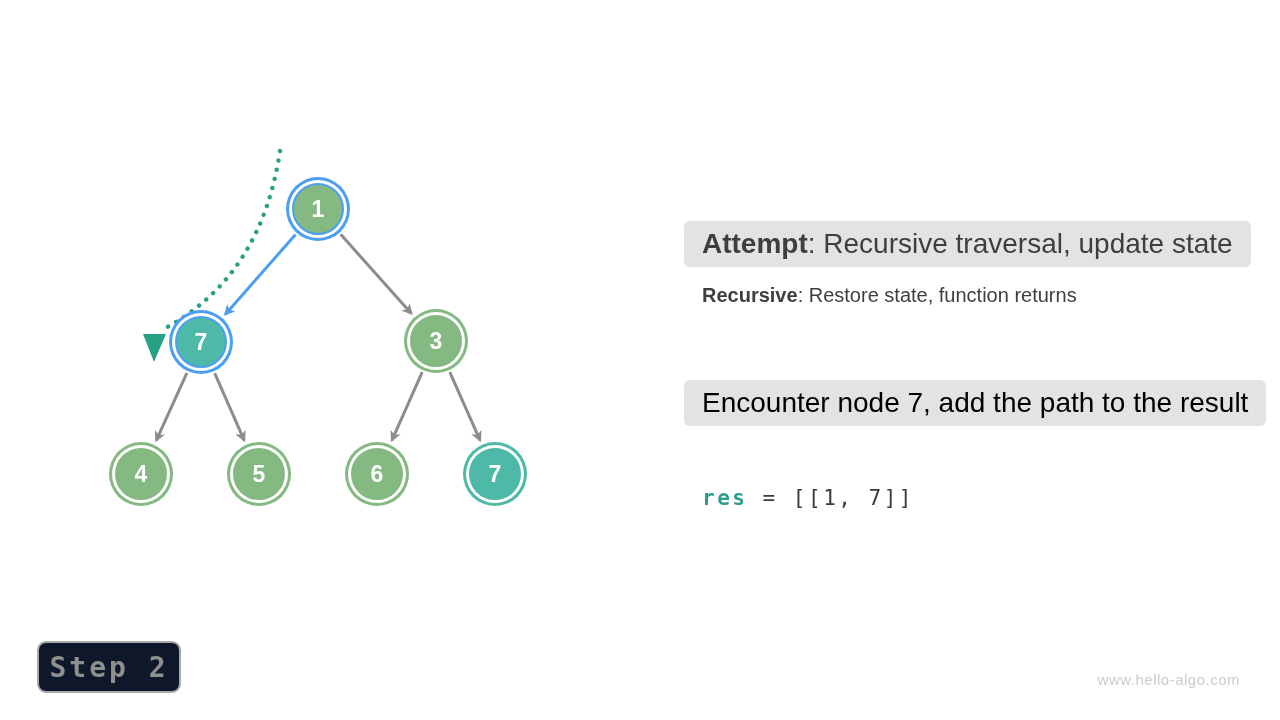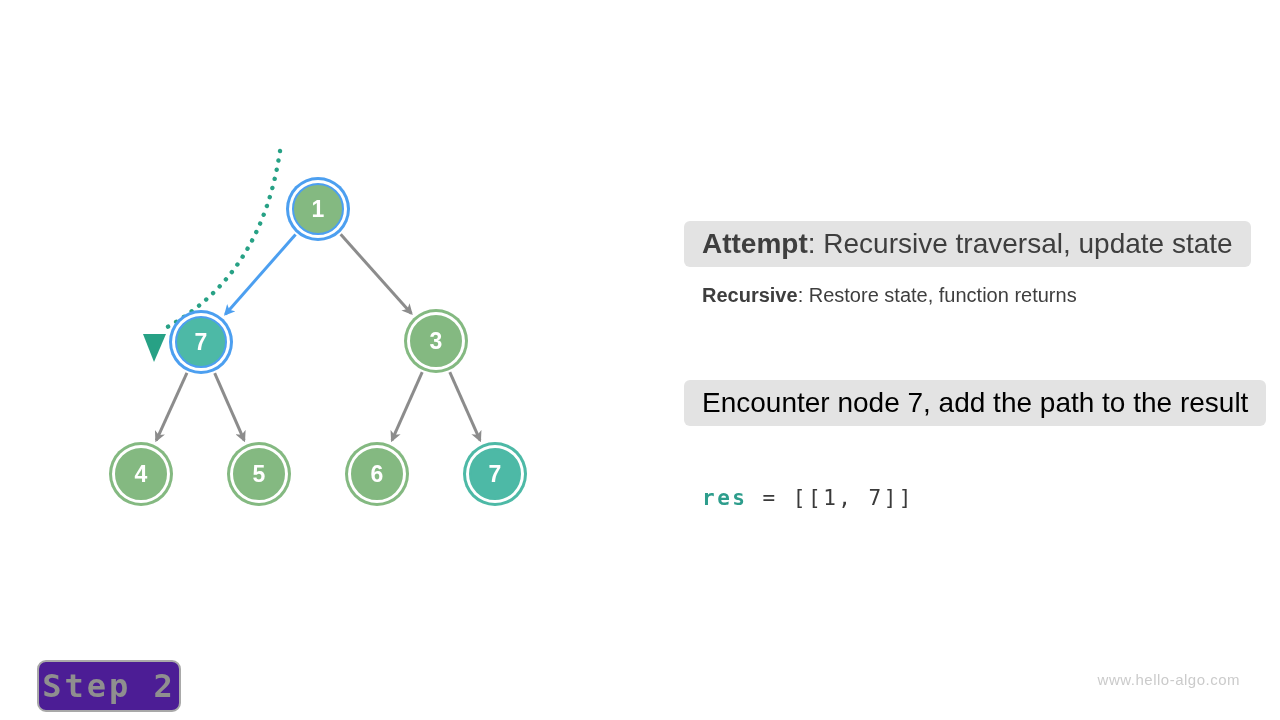--- a/index.html
+++ b/index.html
@@ -24,23 +24,23 @@
   }
   .code-line {
     position:absolute; left:702px; font-family:"DejaVu Sans Mono", monospace;
     font-size:21px; line-height:24px; letter-spacing:2.5px; white-space:nowrap;
   }
   .code-var { font-weight:bold; }
   .bold-label { font-weight:bold; }
   .step-badge {
     position:absolute; left:37px; top:641px; width:144px; height:52px;
     box-sizing:border-box; border:2px solid #a9a9a9; border-radius:9px;
-    background:#4c1d95; color:#8f8f8f; font-family:"DejaVu Sans Mono", monospace;
-    font-weight:bold; font-size:32px; letter-spacing:3px;
-    display:flex; align-items:center; justify-content:center;margin-top:19px;
+    background:#0f172a; color:#8f8f8f; font-family:"DejaVu Sans Mono", monospace;
+    font-weight:bold; font-size:28px; letter-spacing:3px;
+    display:flex; align-items:center; justify-content:center;
   }
   .watermark {
     position:absolute; right:40px; top:671px; color:#cbcbcb;
     font-family:Liberation Sans, sans-serif; font-size:15px;
     letter-spacing:0.5px;
   }
 </style>
 </head>
 <body>
 

